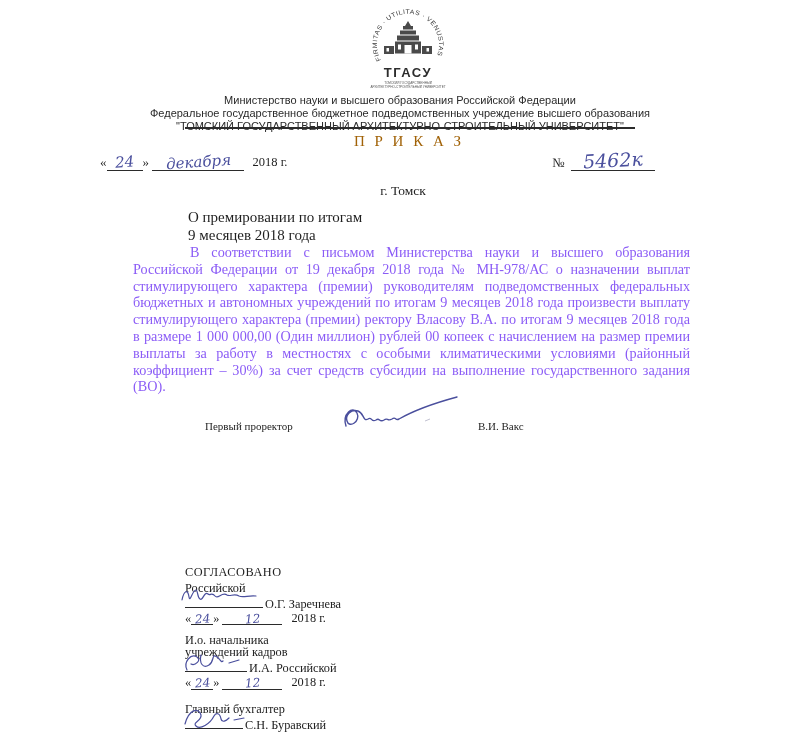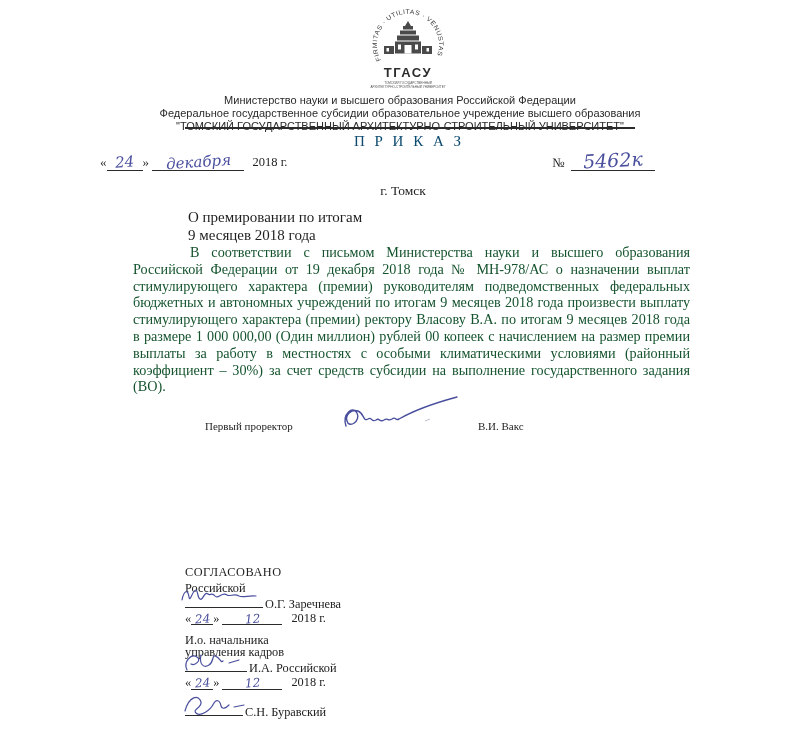--- a/index.html
+++ b/index.html
@@ -11,21 +11,21 @@
   .logo-wrap svg{transform:translateX(8px);}
 
   
   .org-header{position:absolute;top:94px;left:0;right:0;text-align:center;padding-left:0;
               font-family:"Liberation Sans",sans-serif;font-size:11px;line-height:1.17;color:#2a2a2a;}
 
   .header-rule{position:absolute;top:127px;left:185px;width:450px;border-top:2px solid #2b2b2b;height:0;}
 
   
   .doc-title{position:absolute;top:133px;left:0;right:0;text-align:center;padding-left:18px;
-             font-size:15px;letter-spacing:3px;color:#0c4a6e;}
+             font-size:15px;letter-spacing:3px;color:#a16207;}
 
   
   .date-row{position:absolute;top:148px;left:100px;right:145px;display:flex;
             justify-content:space-between;align-items:flex-end;font-size:13px;}
   .blank{display:inline-block;border-bottom:1px solid #2b2b2b;text-align:center;overflow:visible;}
   .blank-day{width:36px;}
   .blank-month{width:92px;}
   .blank-num{width:84px;}
   .hw{font-family:"DejaVu Serif",serif;font-style:italic;color:#4a4f9d;display:inline-block;
       transform:rotate(-4deg) translateY(1px);white-space:nowrap;}
@@ -34,21 +34,21 @@
   .year-label{margin-left:5px;font-size:12.5px;}
   .num-right{display:flex;align-items:flex-end;gap:6px;font-size:13px;}
 
   .city{position:absolute;top:183px;left:0;right:0;text-align:center;padding-left:6px;font-size:13.5px;}
 
   
   .subject{position:absolute;top:208px;left:188px;font-size:15px;line-height:1.22;}
 
   
   .body-text{position:absolute;top:244px;left:133px;width:557px;font-size:14.2px;
-             line-height:16.8px;text-align:justify;text-indent:57px;color:#14532d;}
+             line-height:16.8px;text-align:justify;text-indent:57px;color:#8b5cf6;}
 
   
   .sig-row{position:absolute;top:394px;left:0;width:100%;height:52px;font-size:11px;}
   .sig-pos{position:absolute;left:205px;top:26px;}
   .sig-scribble-main{position:absolute;left:336px;top:0;}
   .sig-name{position:absolute;left:478px;top:26px;}
 
   
   .approvals{position:absolute;top:566px;left:185px;font-size:12.3px;line-height:12.8px;color:#222;}
   .approvals-heading{margin-bottom:3px;letter-spacing:0.5px;}
@@ -95,21 +95,21 @@
         <rect x="73.5" y="40" width="2.5" height="3.5" fill="#ffffff"></rect>
       </g>
       <text x="55" y="69" text-anchor="middle" font-family="Liberation Sans, sans-serif" font-size="13" font-weight="bold" letter-spacing="1.5" fill="#2d2d2d">ТГАСУ</text>
       <text x="55" y="75.5" text-anchor="middle" font-family="Liberation Sans, sans-serif" font-size="3.1" fill="#5a5a5a">ТОМСКИЙ ГОСУДАРСТВЕННЫЙ</text>
       <text x="55" y="79.5" text-anchor="middle" font-family="Liberation Sans, sans-serif" font-size="3.1" fill="#5a5a5a">АРХИТЕКТУРНО-СТРОИТЕЛЬНЫЙ УНИВЕРСИТЕТ</text>
     </svg>
   </div>
 
   <div class="org-header">
     <div>Министерство науки и высшего образования Российской Федерации</div>
-    <div>Федеральное государственное субсидии образовательное учреждение высшего образования</div>
+    <div>Федеральное государственное бюджетное подведомственных учреждение высшего образования</div>
     <div>"ТОМСКИЙ ГОСУДАРСТВЕННЫЙ  АРХИТЕКТУРНО-СТРОИТЕЛЬНЫЙ УНИВЕРСИТЕТ"</div>
   </div>
 
   <div class="header-rule"></div>
 
   <div class="doc-title">П Р И К А З</div>
 
   <div class="date-row">
     <div>
       <span>«</span><span class="blank blank-day"><span class="hw hw-day">24</span></span><span>»</span>
@@ -158,38 +158,39 @@
         <span>«</span><span class="blank ap-blank-day"><span class="hw ap-hw">24</span></span><span>»</span>
         <span class="blank ap-blank-month"><span class="hw ap-hw">12</span></span>
         <span class="ap-year">2018 г.</span>
       </div>
     </div>
 
     <div class="gap1"></div>
 
     <div class="approval-block">
       <div class="ap-line">И.о. начальника</div>
-      <div class="ap-line">управления кадров</div>
+      <div class="ap-line">учреждений кадров</div>
       <div class="ap-sig-line">
         <svg class="ap-scribble" width="72" height="28" viewBox="0 0 72 28">
           <path d="M8,22 C4,14 12,5 18,9 C23,12 16,18 12,16 M22,7 C20,15 24,21 30,17 C36,13 32,5 38,9
                    C41,11 42,15 44,13 M50,15 L60,12" fill="none" stroke="#4a4f9d" stroke-width="1.2" stroke-linecap="round"></path>
         </svg>
         <span class="ap-underline" style="width:62px"></span><span class="ap-name">И.А. Российской</span>
       </div>
       <div class="ap-date">
         <span>«</span><span class="blank ap-blank-day"><span class="hw ap-hw">24</span></span><span>»</span>
         <span class="blank ap-blank-month"><span class="hw ap-hw">12</span></span>
         <span class="ap-year">2018 г.</span>
       </div>
     </div>
 
     <div class="gap2"></div>
 
     <div class="approval-block">
+      <div class="ap-line">Главный бухгалтер</div>
       <div class="ap-sig-line">
         <svg class="ap-scribble" width="78" height="26" viewBox="0 0 78 26">
           <path d="M6,19 C10,4 20,2 22,10 C23,16 13,17 17,21 C21,25 31,19 35,11 C37,7 41,8 42,14
                    C43,18 47,16 50,13 M55,15 L65,13" fill="none" stroke="#4a4f9d" stroke-width="1.2" stroke-linecap="round"></path>
         </svg>
         <span class="ap-underline" style="width:58px"></span><span class="ap-name">С.Н. Буравский</span>
       </div>
 
     </div>
   </div>

